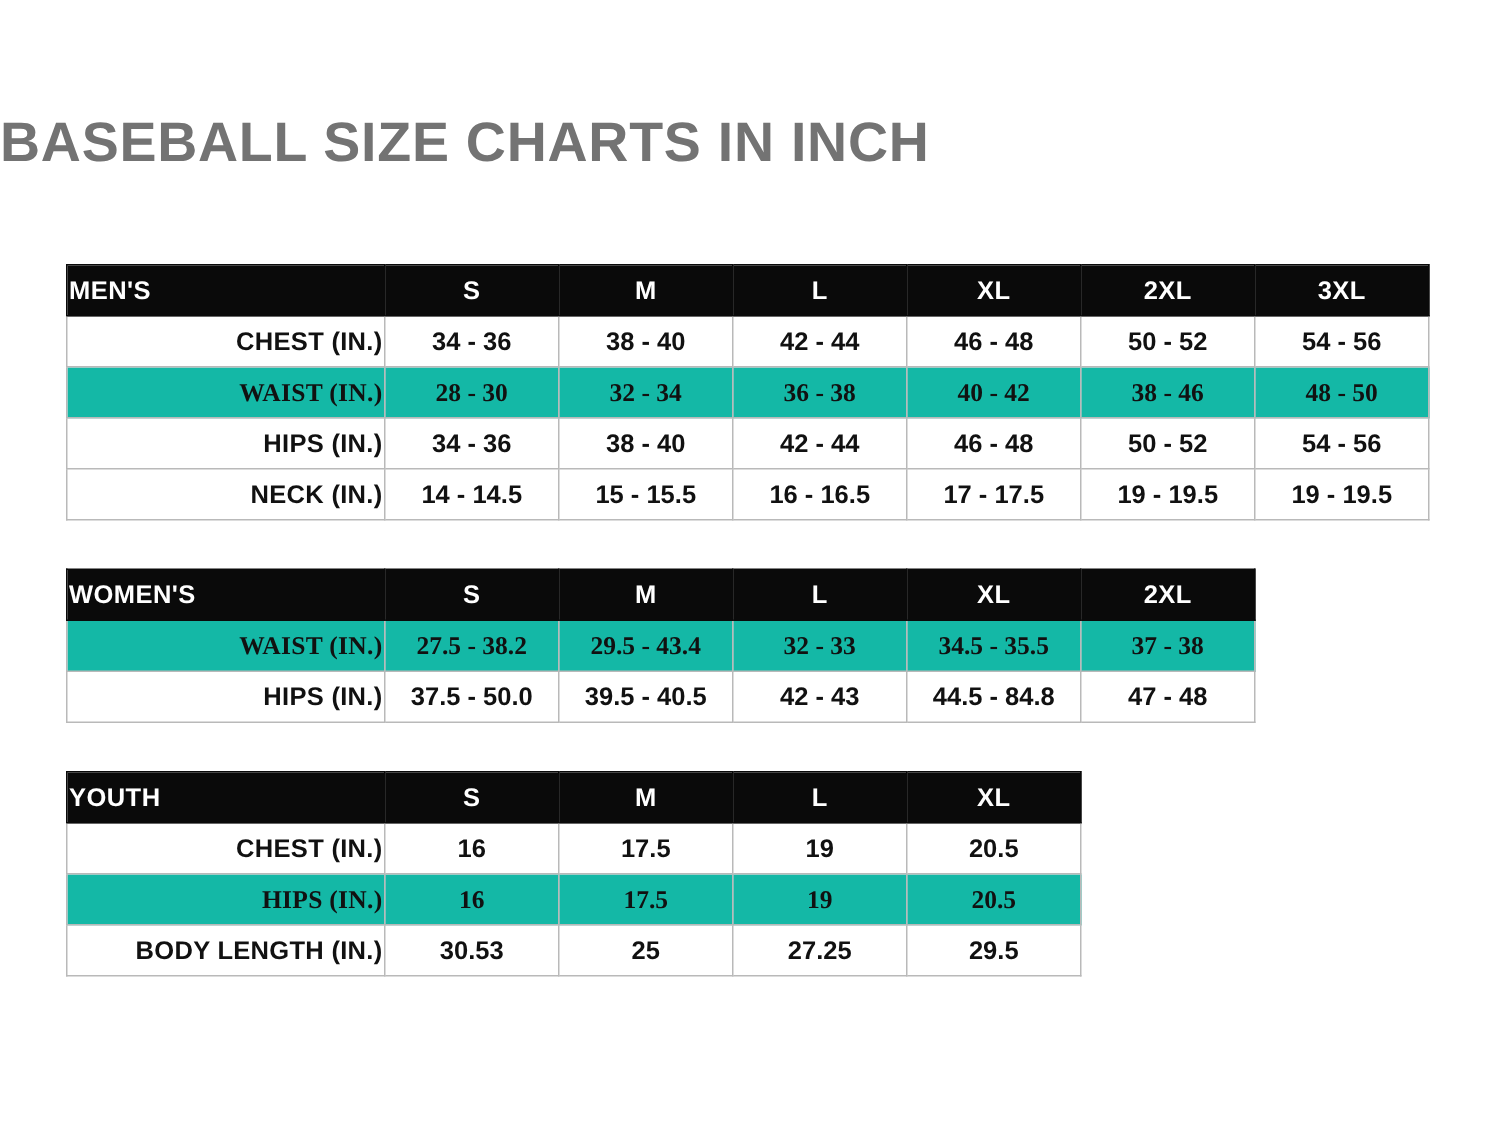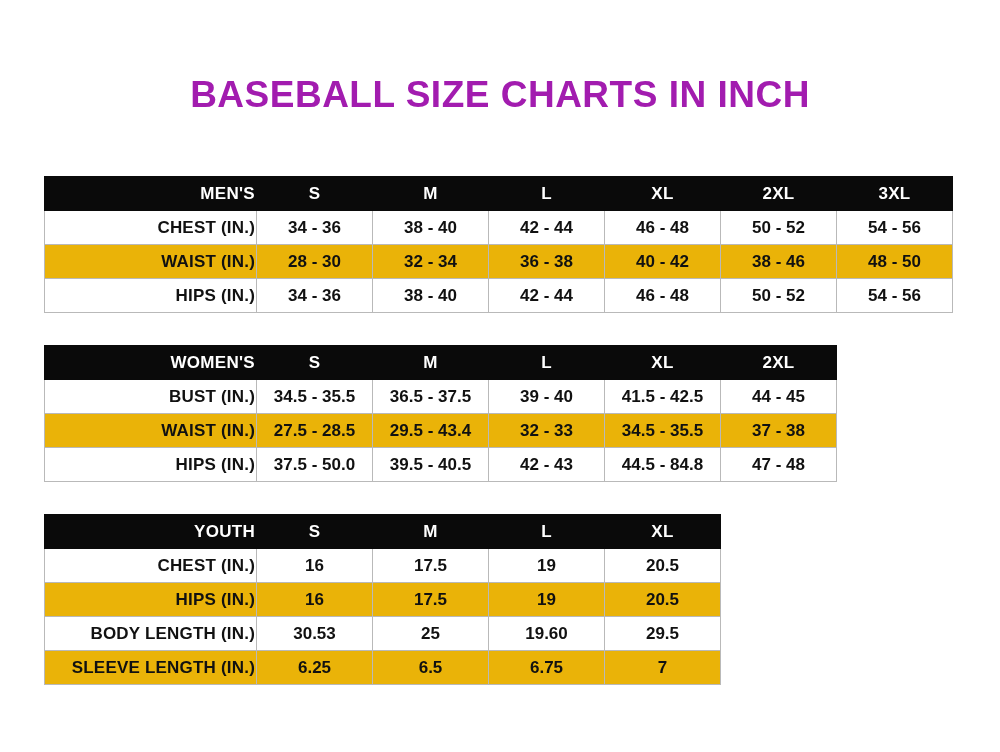--- a/index.html
+++ b/index.html
@@ -14,27 +14,26 @@
     color: #000000;
     overflow: hidden;
   }
   .page {
     position: relative;
     width: 1000px;
     height: 752px;
     box-sizing: border-box;
   }
   .title {
-    text-align: center;
     font-size: 37px;
     font-weight: bold;
     letter-spacing: 0.5px;
     margin: 0;
     padding-top: 74px;
-    color: #a21caf;
+    color: #737373;
   }
   .tables {
     margin-top: 60px;
     padding-left: 44px;
   }
   table {
     border-collapse: collapse;
     table-layout: fixed;
     margin-bottom: 32px;
   }
@@ -46,33 +45,34 @@
     background: #0a0a0a;
     color: #ffffff;
     font-size: 17px;
     font-weight: bold;
     height: 31px;
     text-align: center;
     letter-spacing: 0.3px;
     border: 1px solid #0a0a0a;
   }
   thead th.rowhead {
-    text-align: right;
+    text-align: left;
   }
   tbody td {
     height: 31px;
     font-size: 17px;
     font-weight: bold;
     text-align: center;
     border: 1px solid #b9b9b9;
     color: #111111;
     background: #ffffff;
   }
   tbody tr.alt td {
-    background: #eab308;
+    background: #14b8a6;
+    font-family: Liberation Serif, serif;
   }
   tbody td.rowlabel {
     text-align: right;
     letter-spacing: 0.2px;
   }
   
   .men col.c0 { width: 212px; }
   .men col.cx { width: 116px; }
 
   .women col.c0 { width: 212px; }
@@ -132,20 +132,29 @@
         </tr>
         <tr>
           <td class="rowlabel">HIPS (IN.)</td>
           <td>34 - 36</td>
           <td>38 - 40</td>
           <td>42 - 44</td>
           <td>46 - 48</td>
           <td>50 - 52</td>
           <td>54 - 56</td>
         </tr>
+        <tr>
+          <td class="rowlabel">NECK (IN.)</td>
+          <td>14 - 14.5</td>
+          <td>15 - 15.5</td>
+          <td>16 - 16.5</td>
+          <td>17 - 17.5</td>
+          <td>19 - 19.5</td>
+          <td>19 - 19.5</td>
+        </tr>
       </tbody>
     </table>
 
     <table class="women">
       <colgroup>
         <col class="c0">
           <col class="cx">
           <col class="cx">
           <col class="cx">
           <col class="cx">
@@ -155,31 +164,23 @@
         <tr>
           <th class="rowhead">WOMEN'S</th>
           <th>S</th>
           <th>M</th>
           <th>L</th>
           <th>XL</th>
           <th>2XL</th>
         </tr>
       </thead>
       <tbody>
-        <tr>
-          <td class="rowlabel">BUST (IN.)</td>
-          <td>34.5 - 35.5</td>
-          <td>36.5 - 37.5</td>
-          <td>39 - 40</td>
-          <td>41.5 - 42.5</td>
-          <td>44 - 45</td>
-        </tr>
         <tr class="alt">
           <td class="rowlabel">WAIST (IN.)</td>
-          <td>27.5 - 28.5</td>
+          <td>27.5 - 38.2</td>
           <td>29.5 - 43.4</td>
           <td>32 - 33</td>
           <td>34.5 - 35.5</td>
           <td>37 - 38</td>
         </tr>
         <tr>
           <td class="rowlabel">HIPS (IN.)</td>
           <td>37.5 - 50.0</td>
           <td>39.5 - 40.5</td>
           <td>42 - 43</td>
@@ -218,27 +219,20 @@
           <td class="rowlabel">HIPS (IN.)</td>
           <td>16</td>
           <td>17.5</td>
           <td>19</td>
           <td>20.5</td>
         </tr>
         <tr>
           <td class="rowlabel">BODY LENGTH (IN.)</td>
           <td>30.53</td>
           <td>25</td>
-          <td>19.60</td>
+          <td>27.25</td>
           <td>29.5</td>
-        </tr>
-        <tr class="alt">
-          <td class="rowlabel">SLEEVE LENGTH (IN.)</td>
-          <td>6.25</td>
-          <td>6.5</td>
-          <td>6.75</td>
-          <td>7</td>
         </tr>
       </tbody>
     </table>
 
   </div>
 </div>
 
 </body></html>

